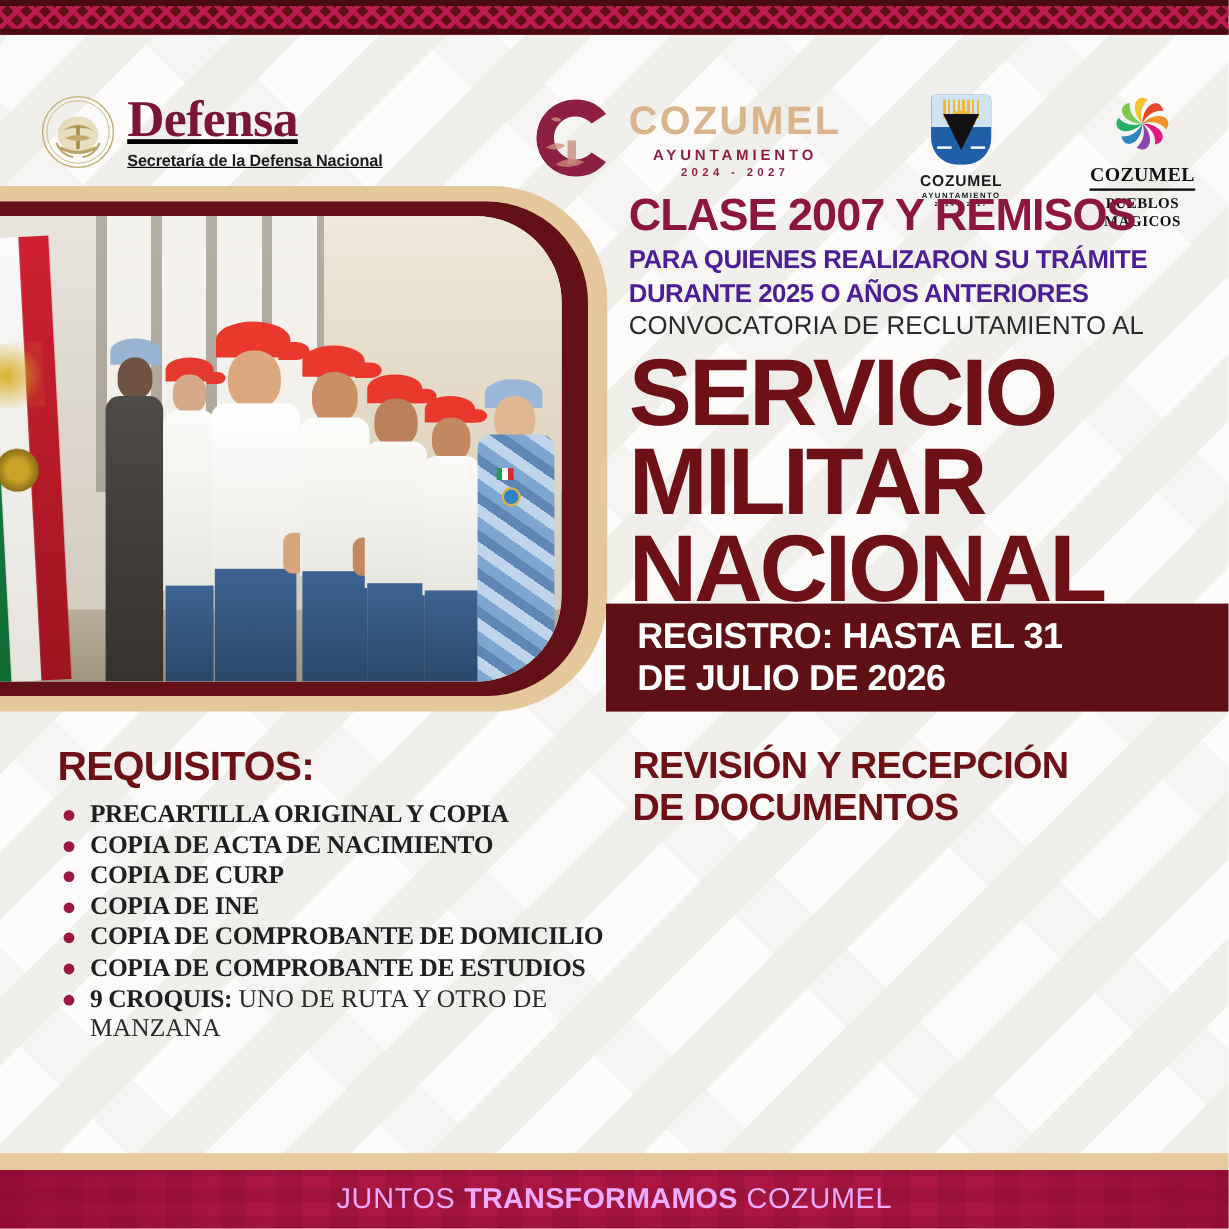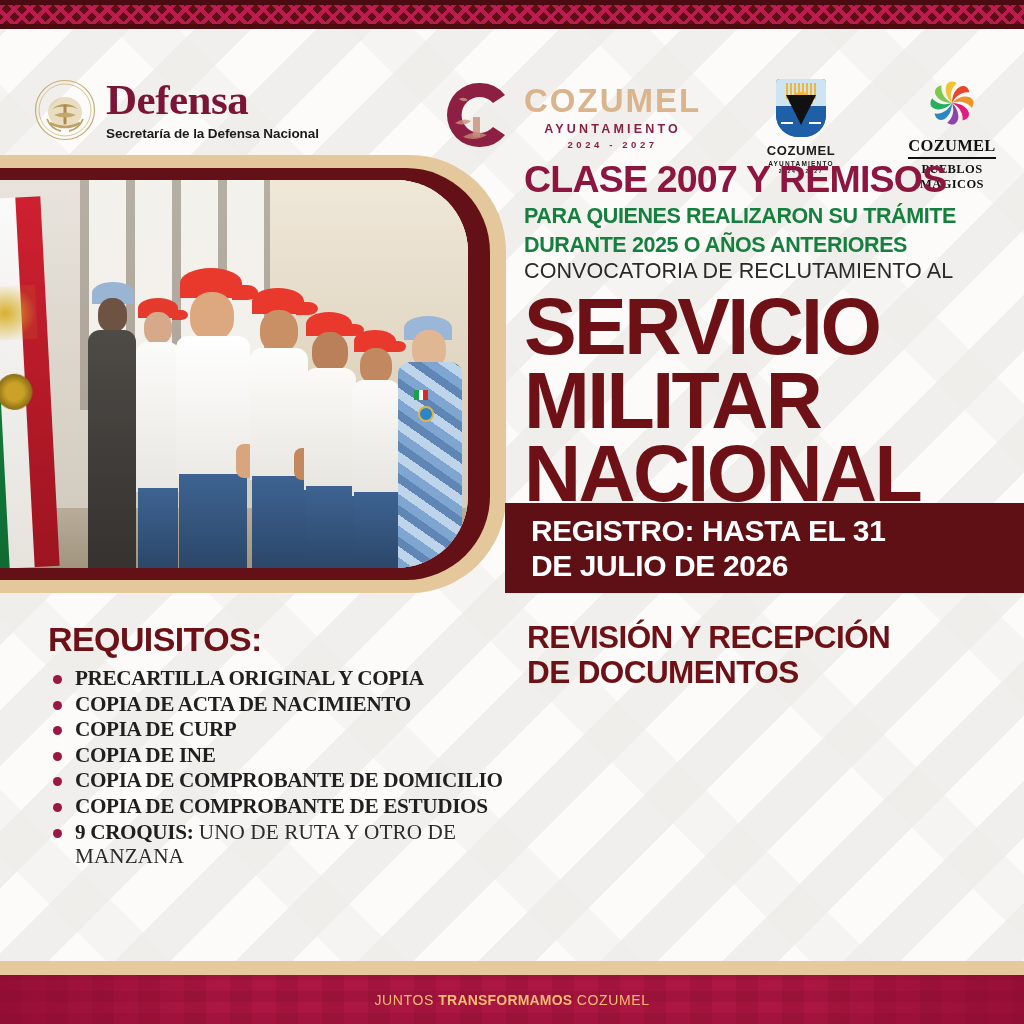--- a/index.html
+++ b/index.html
@@ -56,21 +56,21 @@
   }
   .topband .edge.t{ top:0; } .topband .edge.b{ bottom:0; }
 
   
   .header{
     position:absolute; top:29px; left:0; width:1024px; height:126px;
     display:flex; align-items:center;
   }
   .logo-defensa{ position:absolute; left:34px; top:50px; display:flex; align-items:center; gap:10px; }
   .eagle{ width:62px; height:62px; position:relative; flex:0 0 auto; }
-  .defensa-text{ display:flex; flex-direction:column; }
+  .defensa-text{ display:flex; flex-direction:column;text-decoration:underline; }
   .defensa-word{
     font-size:43px; font-weight:700; color:#7b1538; letter-spacing:-.5px;
     line-height:.98; font-family:"Liberation Serif", serif;
   }
   .defensa-sub{
     font-size:13.5px; font-weight:700; color:#1b1b1b; letter-spacing:-.1px;
     margin-top:4px;
   }
 
   .logo-cozumel{ position:absolute; left:443px; top:50px; display:flex; align-items:center; gap:9px; }
@@ -186,21 +186,21 @@
   .p-jeans{ position:absolute; background:linear-gradient(180deg,#3e6392,#2b4769); }
   .p-arm{ position:absolute; border-radius:8px; }
 
   
   .head-block{ position:absolute; left:524px; top:160px; width:500px; }
   .clase{
     font-size:37.5px; font-weight:700; color:#8d1640; letter-spacing:-.8px; line-height:1.04;
     white-space:nowrap;
   }
   .para1{
-    font-size:21.5px; font-weight:700; color:#15803d; letter-spacing:-.4px; line-height:1.12;
+    font-size:21.5px; font-weight:700; color:#4c1d95; letter-spacing:-.4px; line-height:1.12;
     margin-top:5px; white-space:nowrap;
   }
   .para2{
     font-size:21.5px; font-weight:400; color:#2a2a2a; letter-spacing:.1px; line-height:1.16;
     margin-top:2px; white-space:nowrap;
   }
   .bigtitle{
     margin-top:6px;
     font-size:79px; font-weight:700; color:#6d1117; letter-spacing:-2.6px; line-height:.93;
   }
@@ -263,21 +263,21 @@
       repeating-linear-gradient(0deg, rgba(120,8,40,.30) 0 11px, rgba(120,8,40,0) 11px 22px);
     background-blend-mode:multiply;
     opacity:.55;
   }
   .foot-grad{
     position:absolute; inset:0;
     background:linear-gradient(90deg, rgba(140,10,48,.65) 0%, rgba(171,23,66,0) 22%, rgba(171,23,66,0) 78%, rgba(140,10,48,.65) 100%);
   }
   .foot-text{
     position:relative; z-index:2;
-    font-size:14px; color:#fdba74; letter-spacing:.6px; font-weight:400;
+    font-size:24px; color:#f0abfc; letter-spacing:.6px; font-weight:400;
   }
   .foot-text b{ font-weight:700; letter-spacing:.2px; }
 </style>
 </head>
 <body>
 
 <div class="poster">
 
   <div class="bg-watermark"></div>
   <div class="bg-watermark2"></div>

